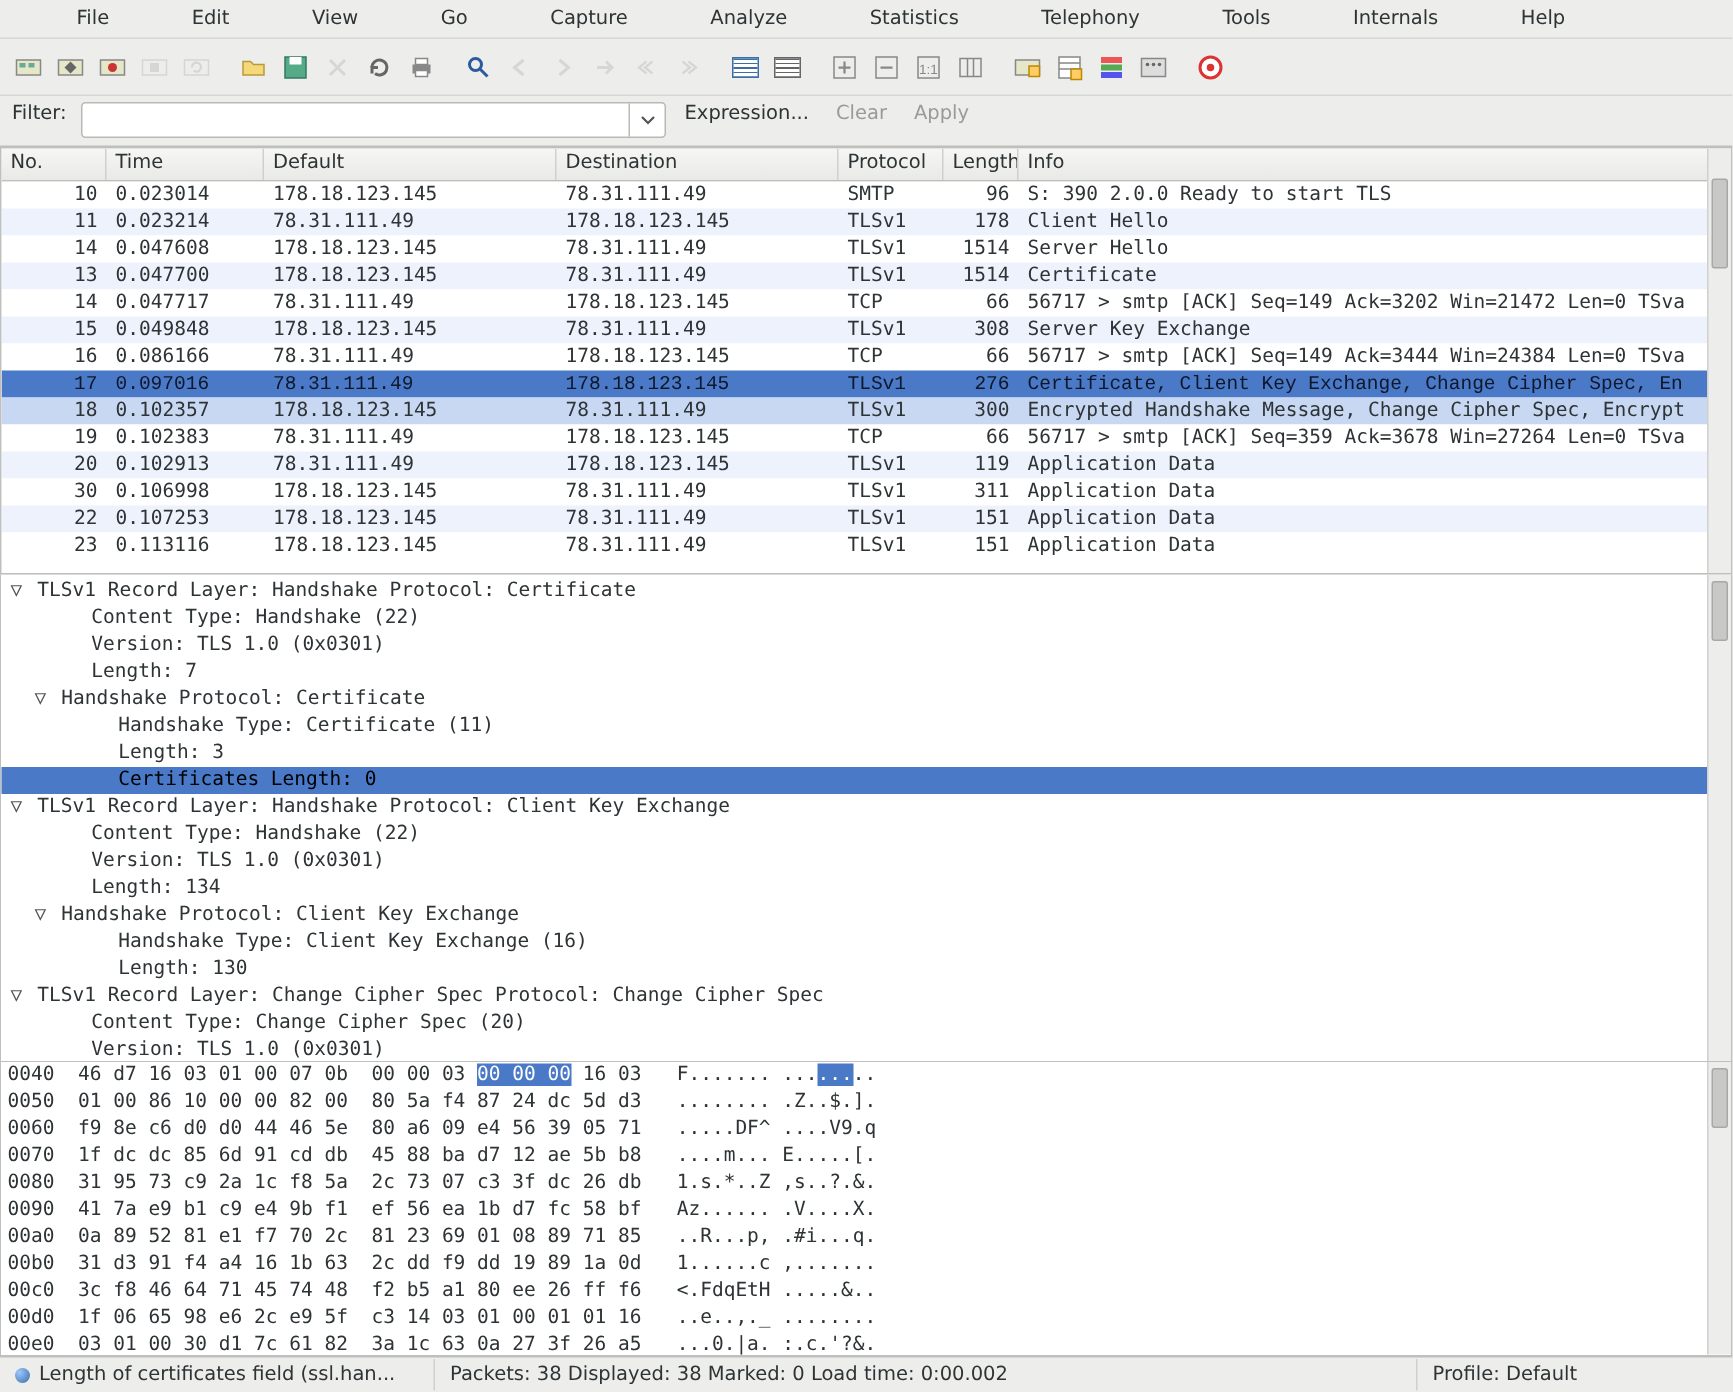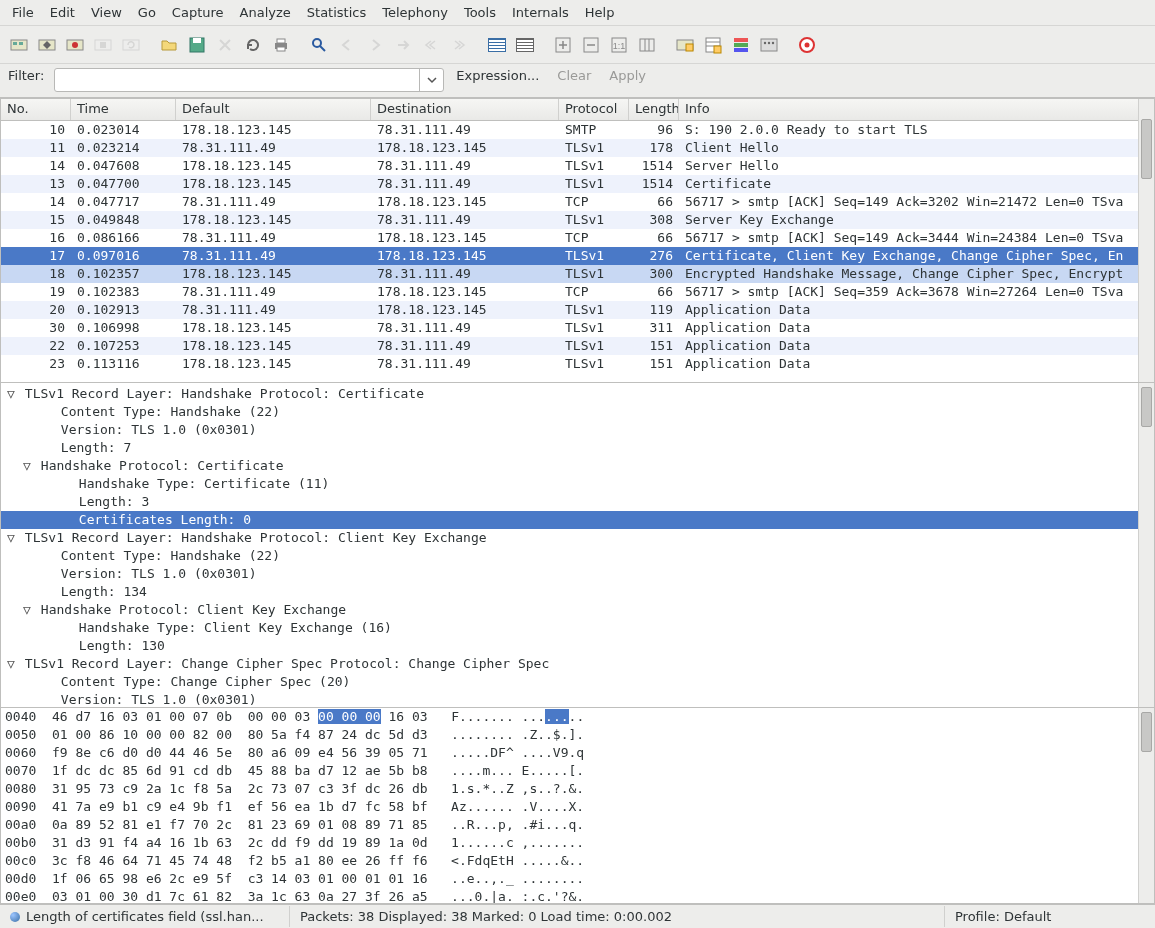--- a/index.html
+++ b/index.html
@@ -17,21 +17,21 @@
 
   
   .menubar {
     display: flex;
     background: #ededeb;
     padding: 2px 4px;
     border-bottom: 1px solid #d6d6d4;
     height: 26px;
     align-items: center;
   }
-  .menubar .menu-item { padding: 3px 8px; cursor: default; }
+  .menubar .menu-item { padding: 3px 8px; cursor: default; margin-left: 39px; }
 
   
   .toolbar {
     display: flex;
     align-items: center;
     padding: 4px 6px;
     background: #ededeb;
     border-bottom: 1px solid #d6d6d4;
     gap: 2px;
     height: 38px;
@@ -113,42 +113,42 @@
     grid-template-columns: 70px 105px 195px 188px 70px 50px 1fr;
     height: 18px;
     white-space: nowrap;
     font-family: "DejaVu Sans Mono","Liberation Mono",monospace;
     font-size: 13px;
   }
   .pl-row > div { padding: 1px 6px; overflow:hidden; }
   .pl-row .num, .pl-row .len { text-align: right; }
   .pl-row.even { background: #fff; }
   .pl-row.odd  { background: #eef2fc; }
-  .pl-row.selected { background: #4a79c7; color: #ffffff; }
+  .pl-row.selected { background: #4a79c7; color: #0f172a; font-family: Liberation Mono, monospace; }
   .pl-row.related { background: #c8d8f3; }
   .pl-scrollbar {
     position:absolute; top:0; right:0; bottom:0; width:16px;
     background:#ededeb; border-left:1px solid #d0d0ce;
   }
   .pl-scrollbar .thumb { position:absolute; left:2px; right:2px; top:20px; height:60px;
     background:#c8c8c6; border:1px solid #a8a8a6; border-radius:2px; }
 
   
   .details {
     background:#fff;
     border:1px solid #bfbfbd;
     border-top:none;
     height: 325px;
     overflow:auto;
     position:relative;
   }
   .tree { font-family:"DejaVu Sans Mono","Liberation Mono",monospace; font-size:13px; padding:2px 0; }
   .tree-row { white-space:nowrap; height:18px; line-height:18px; padding-left:0px; }
   .tree-row .exp { display:inline-block; width:12px; text-align:center; color:#555; }
-  .tree-row.sel { background:#4a79c7; color:#ffffff; }
+  .tree-row.sel { background:#4a79c7; color:#000000; }
   .ind0{padding-left:20px}.ind1{padding-left:40px}.ind2{padding-left:58px}
   .ind0b{padding-left:4px}
 
   
   .hexpane {
     background:#fff;
     border:1px solid #bfbfbd;
     border-top:none;
     flex:1;
     overflow:auto;
@@ -400,21 +400,21 @@
       <div>Info</div>
     </div>
     <div class="pl-body" id="pl-body">
         <div class="pl-row even">
           <div class="num">10</div>
           <div>0.023014</div>
           <div>178.18.123.145</div>
           <div>78.31.111.49</div>
           <div>SMTP</div>
           <div class="len">96</div>
-          <div>S: 190 2.0.0 Ready to start TLS</div>
+          <div>S: 390 2.0.0 Ready to start TLS</div>
         </div>
         <div class="pl-row odd">
           <div class="num">11</div>
           <div>0.023214</div>
           <div>78.31.111.49</div>
           <div>178.18.123.145</div>
           <div>TLSv1</div>
           <div class="len">178</div>
           <div>Client Hello</div>
         </div>

